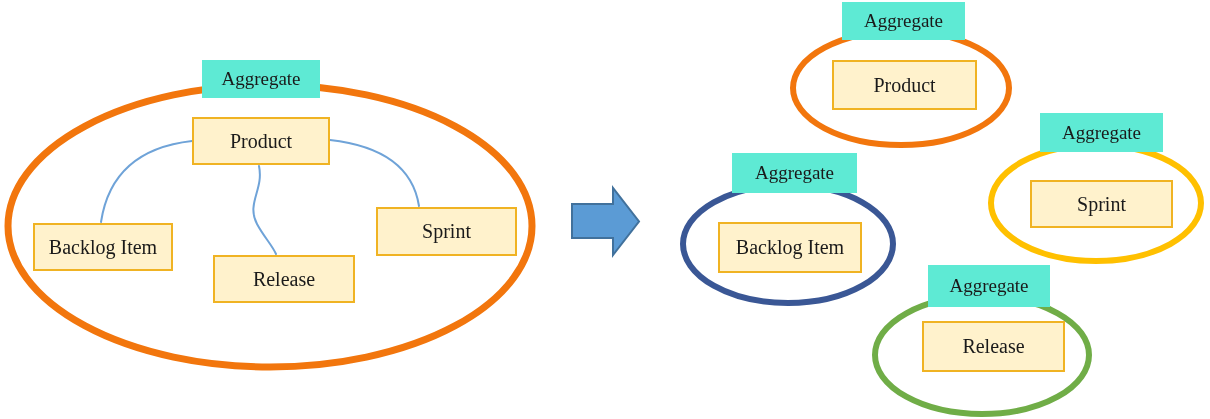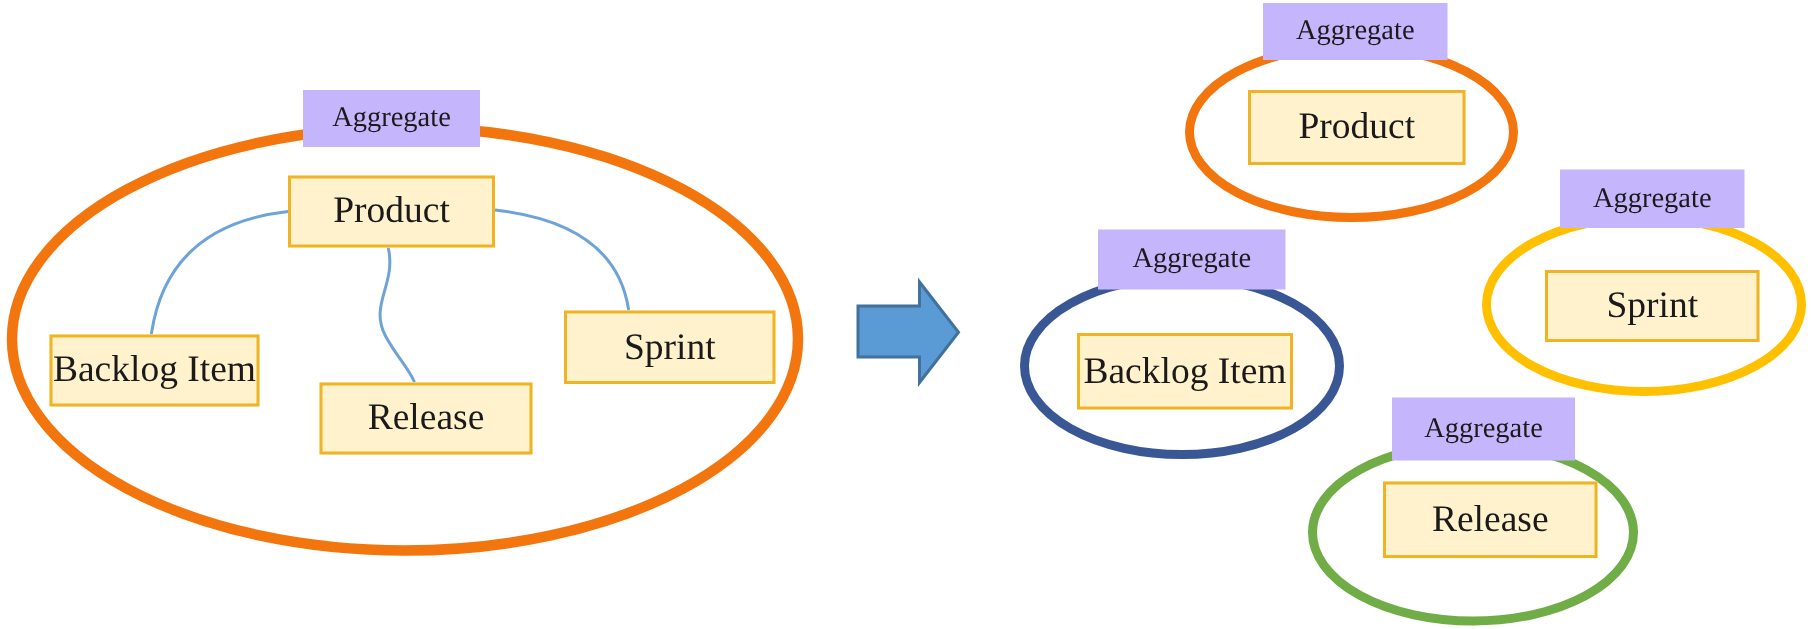--- a/index.html
+++ b/index.html
@@ -18,32 +18,32 @@
   .ellipse-orange-sm{stroke:#F2760D;stroke-width:6;}
   .ellipse-navy{stroke:#3A5795;stroke-width:6;}
   .ellipse-gold{stroke:#FFC000;stroke-width:6;}
   .ellipse-green{stroke:#70AD47;stroke-width:6;}
 
   .connector{stroke:#6FA3D8;stroke-width:2;fill:none;stroke-linecap:round;}
   .arrow{fill:#5B9BD5;stroke:#41719C;stroke-width:2;stroke-linejoin:miter;}
 
   .tag{
     position:absolute;
-    background:#c4b5fd;
+    background:#5eead4;
     display:flex;align-items:center;justify-content:center;
     font-size:19px;
     z-index:3;
   }
   .node{
     position:absolute;
     background:#FFF2CC;
     border:2.5px solid #F0B323;
     box-sizing:border-box;
     display:flex;align-items:center;justify-content:center;
-    font-size:25px;
+    font-size:20px;
     z-index:2;
   }
 </style>
 </head>
 <body>
 
 <div id="canvas">
 
   <svg id="shape-layer" viewBox="0 0 1210 419" xmlns="http://www.w3.org/2000/svg">
 

